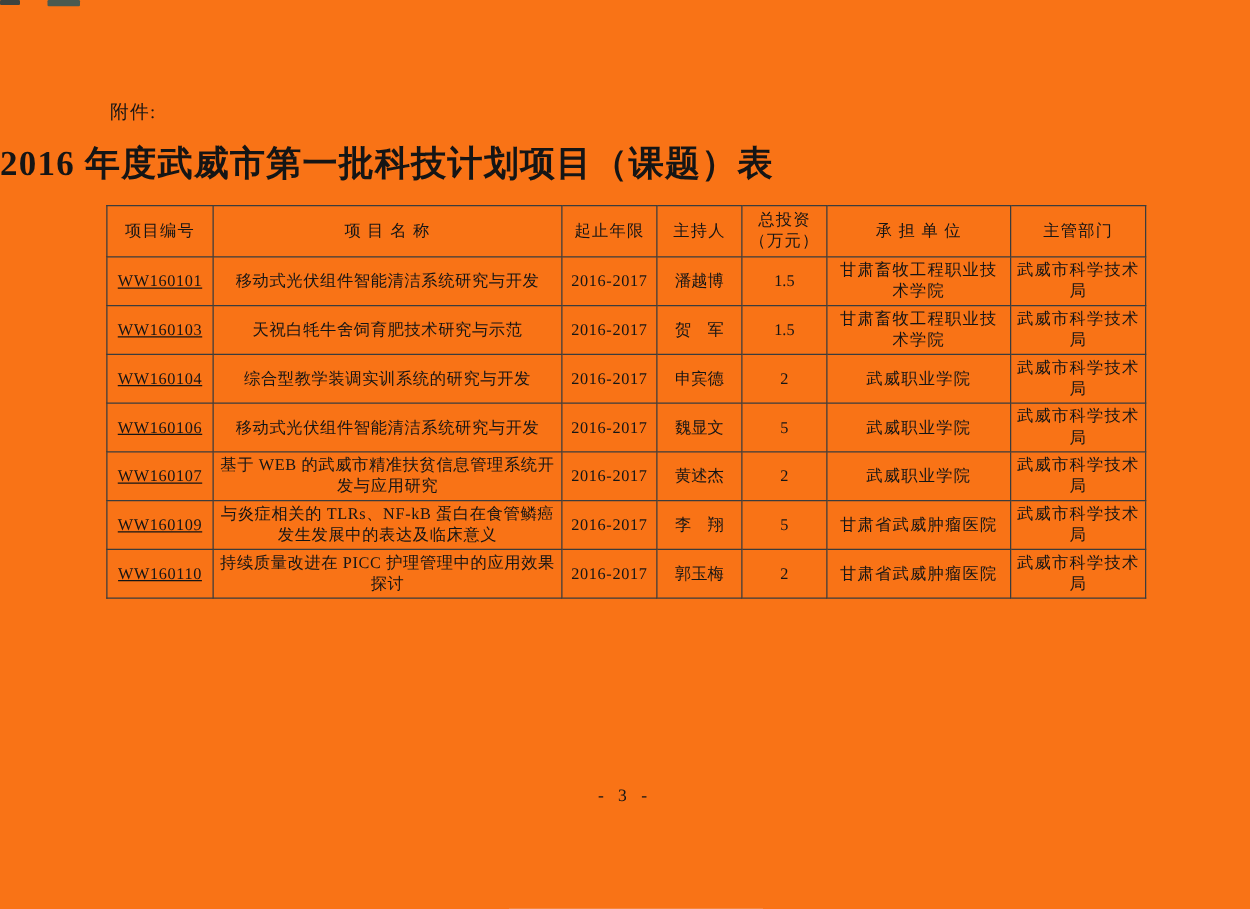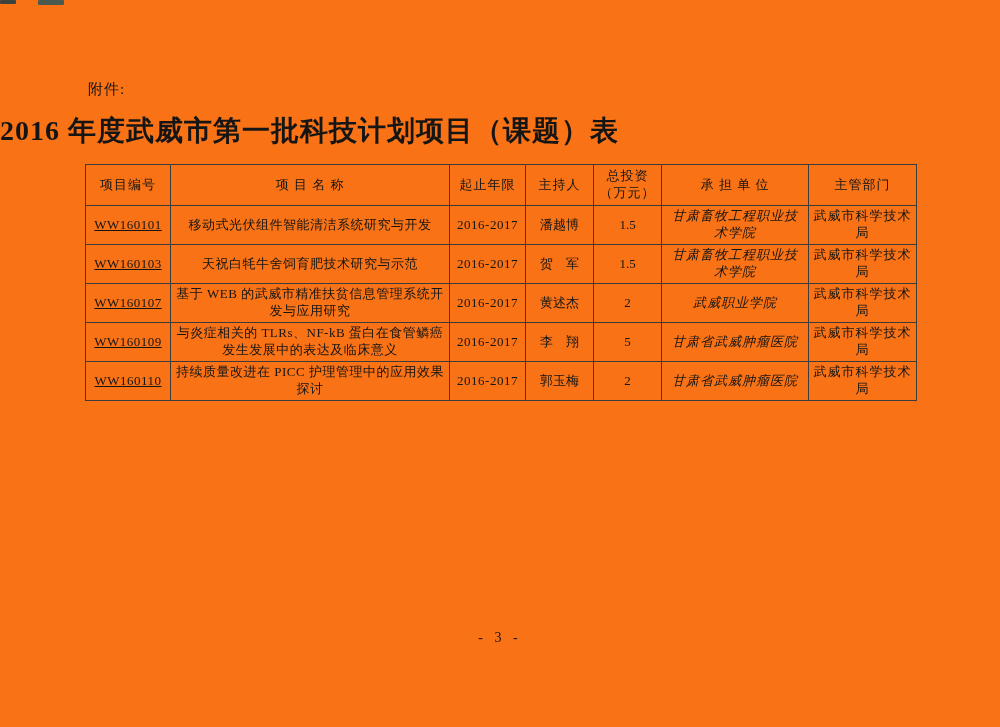--- a/index.html
+++ b/index.html
@@ -39,21 +39,21 @@
     padding:2px 4px;
     line-height:1.3;
     font-weight:400;
   }
   thead tr{height:41px;}
   tbody tr{height:39px;}
   th{white-space:pre-line;letter-spacing:1px;}
   .c-code{font-size:13px;letter-spacing:0.5px;text-decoration:underline;}
   .c-name{letter-spacing:0.5px;padding:2px 6px;}
   .c-period{letter-spacing:0.5px;}
-  .c-unit{letter-spacing:1px;padding:2px 4px;font-style:italic;}
+  .c-unit{letter-spacing:1px;padding:2px 4px;}
   .c-dept{letter-spacing:1px;padding:2px 26px;}
   .pagenum{
     position:absolute;left:0;top:630px;width:1000px;
     text-align:center;font-size:14px;letter-spacing:4px;
   }
 </style>
 </head>
 <body>
 
 <div class="paper">
@@ -99,20 +99,38 @@
         <tr>
     <td class="c-code">WW160103</td>
     <td class="c-name">天祝白牦牛舍饲育肥技术研究与示范</td>
     <td class="c-period">2016-2017</td>
     <td class="c-leader">贺　军</td>
     <td class="c-invest">1.5</td>
     <td class="c-unit">甘肃畜牧工程职业技术学院</td>
     <td class="c-dept">武威市科学技术局</td>
   </tr>
         <tr>
+    <td class="c-code">WW160104</td>
+    <td class="c-name">综合型教学装调实训系统的研究与开发</td>
+    <td class="c-period">2016-2017</td>
+    <td class="c-leader">申宾德</td>
+    <td class="c-invest">2</td>
+    <td class="c-unit">武威职业学院</td>
+    <td class="c-dept">武威市科学技术局</td>
+  </tr>
+        <tr>
+    <td class="c-code">WW160106</td>
+    <td class="c-name">移动式光伏组件智能清洁系统研究与开发</td>
+    <td class="c-period">2016-2017</td>
+    <td class="c-leader">魏显文</td>
+    <td class="c-invest">5</td>
+    <td class="c-unit">武威职业学院</td>
+    <td class="c-dept">武威市科学技术局</td>
+  </tr>
+        <tr>
     <td class="c-code">WW160107</td>
     <td class="c-name">基于 WEB 的武威市精准扶贫信息管理系统开发与应用研究</td>
     <td class="c-period">2016-2017</td>
     <td class="c-leader">黄述杰</td>
     <td class="c-invest">2</td>
     <td class="c-unit">武威职业学院</td>
     <td class="c-dept">武威市科学技术局</td>
   </tr>
         <tr>
     <td class="c-code">WW160109</td>

